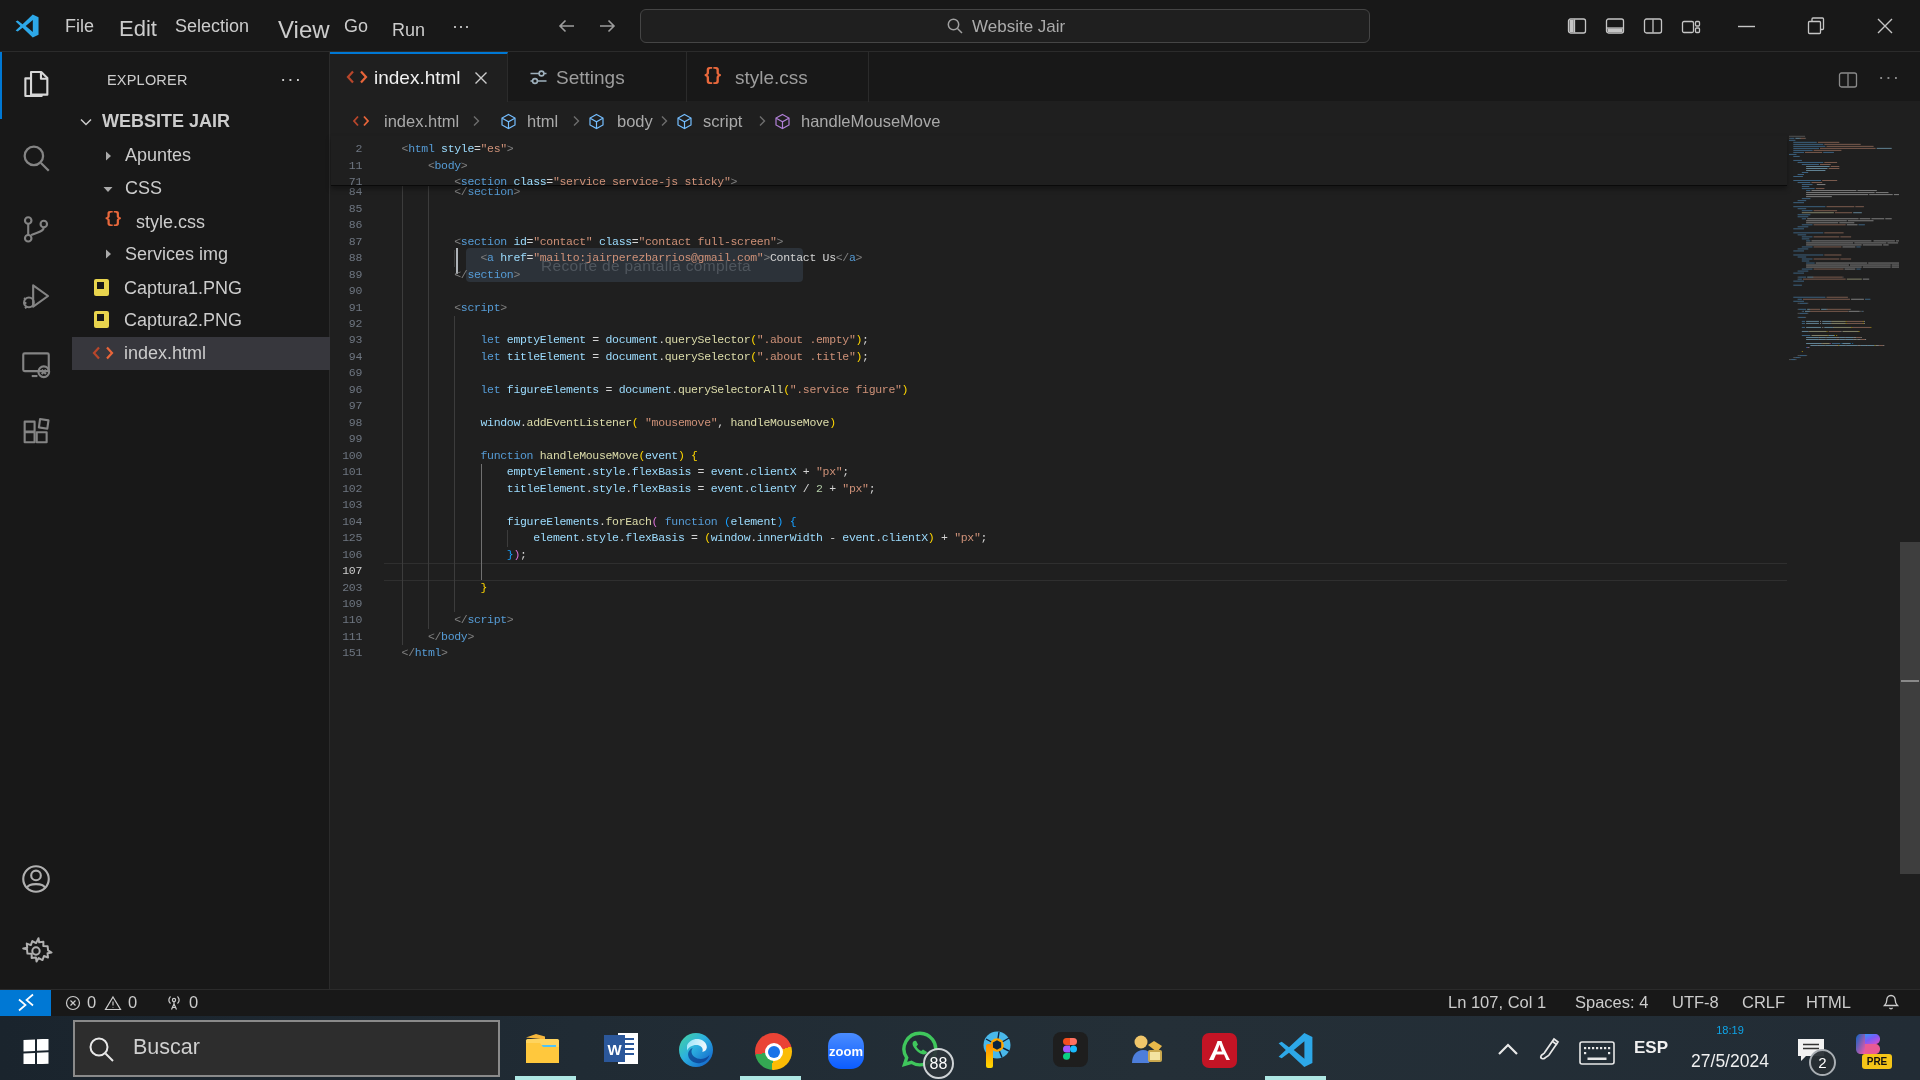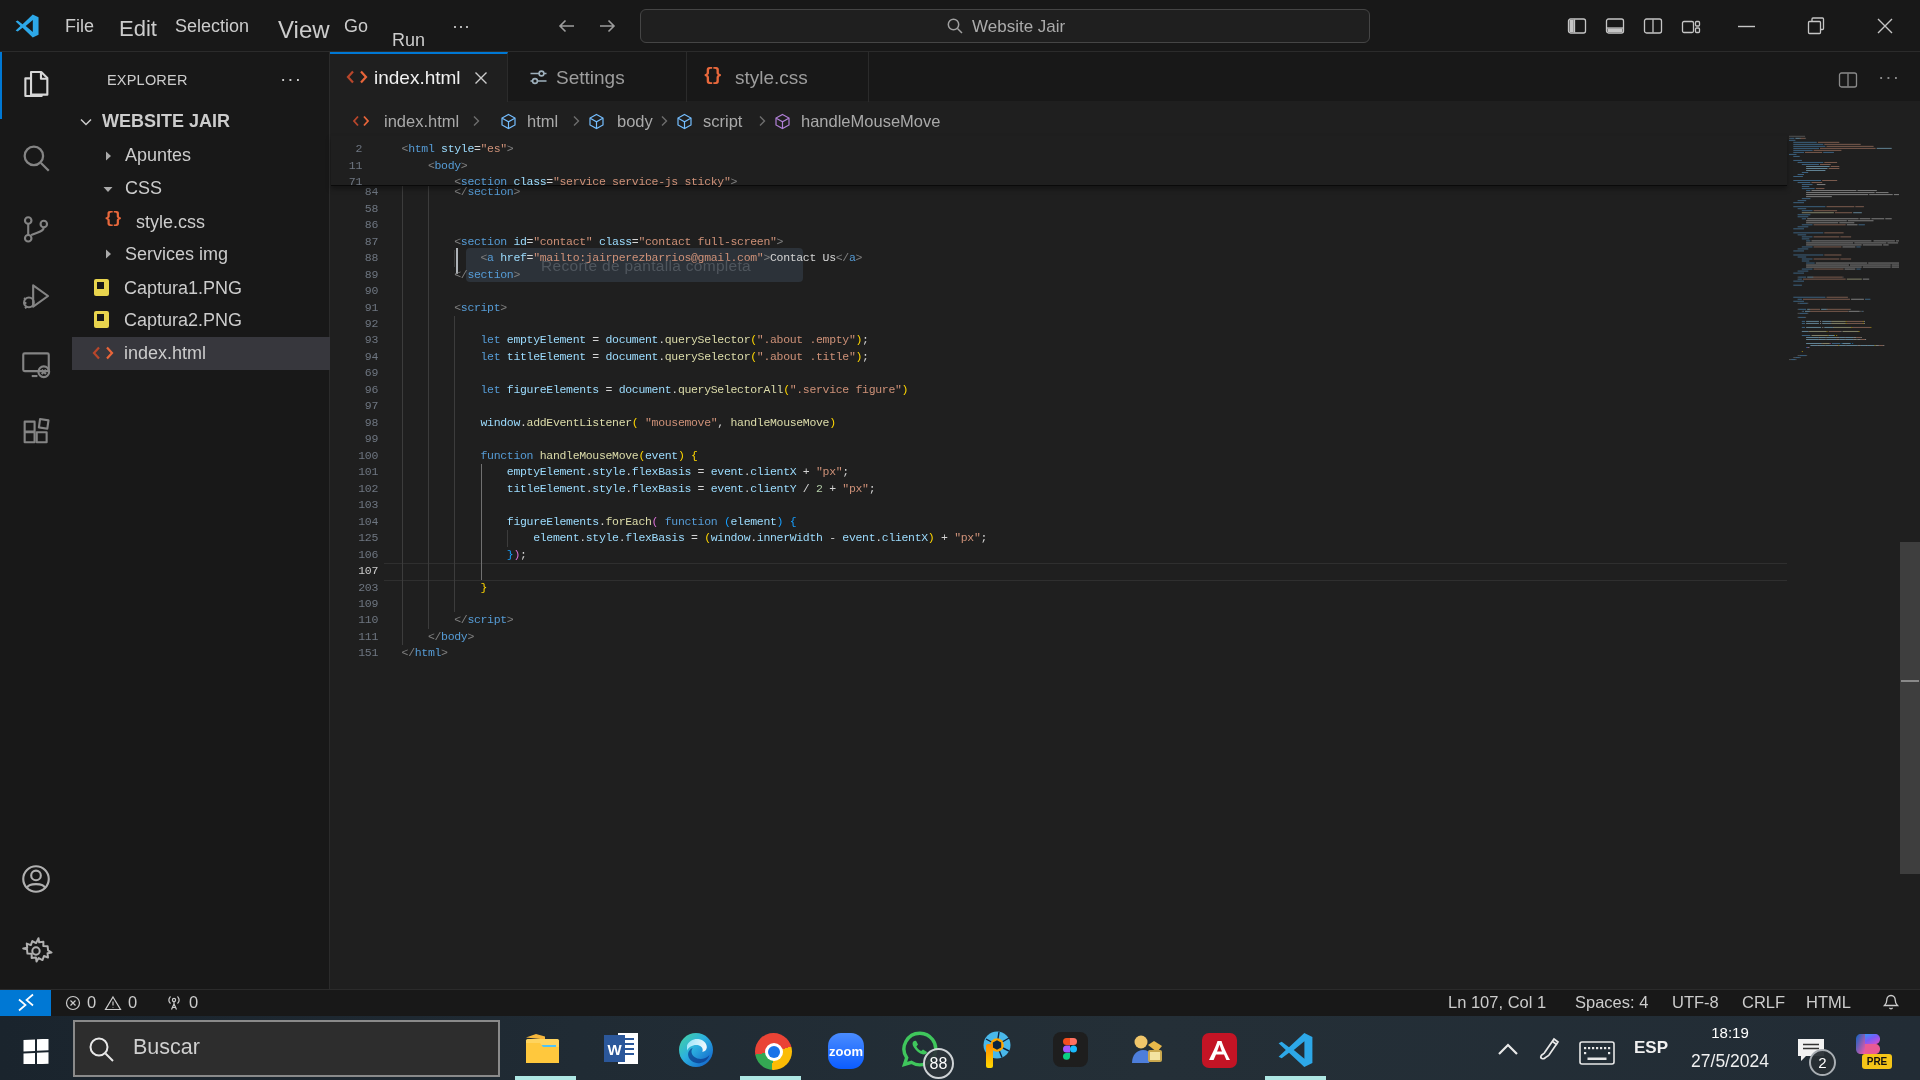--- a/index.html
+++ b/index.html
@@ -1,30 +1,30 @@
 <!DOCTYPE html>
 <html><head><meta charset="utf-8"><style>
 *{margin:0;padding:0;box-sizing:border-box}
 html,body{width:1920px;height:1080px;overflow:hidden;background:#1f1f1f}
 body{font-family:"Liberation Sans",sans-serif;position:relative}
 .cl{position:absolute;white-space:pre;font-family:"Liberation Mono",monospace;font-size:11.5px;line-height:16.47px;letter-spacing:-0.323px;height:16.47px}
-.gn{position:absolute;left:348px;width:30px;text-align:right;font-family:"Liberation Mono",monospace;font-size:11.5px;line-height:16.47px;letter-spacing:-0.323px}
+.gn{position:absolute;left:332px;width:30px;text-align:right;font-family:"Liberation Mono",monospace;font-size:11.5px;line-height:16.47px;letter-spacing:-0.323px}
 .abs{position:absolute}
 </style></head><body>
 
 <div class="abs" style="left:0;top:0;width:1920px;height:52px;background:#181818;border-bottom:1px solid #2b2b2b"></div>
 <svg style="position:absolute;left:13px;top:14px;" width="28" height="24" viewBox="0 0 27 26" fill="none">
     <path d="M19.7 0.6 L8.7 11.0 L3.4 7.0 L1.2 8.1 L6.4 13.0 L1.2 17.9 L3.4 19.0 L8.7 15.0 L19.7 25.4 L26 22.4 L26 3.6 Z M19.8 6.6 L19.8 19.4 L12.1 13.0 Z" fill="#2da8e8"></path>
   </svg>
 <div class="abs" style="left:65px;top:16px;font-size:18px;color:#cccccc">File</div>
 <div class="abs" style="left:119px;top:16px;font-size:22px;color:#cccccc">Edit</div>
 <div class="abs" style="left:175px;top:16px;font-size:18px;color:#cccccc">Selection</div>
 <div class="abs" style="left:278px;top:16px;font-size:24px;color:#cccccc">View</div>
 <div class="abs" style="left:344px;top:16px;font-size:18px;color:#cccccc">Go</div>
-<div class="abs" style="left:392px;top:30px;font-size:18px;color:#cccccc">Run</div>
+<div class="abs" style="left:392px;top:20px;font-size:18px;color:#cccccc">Run</div>
 <div class="abs" style="left:452px;top:16px;font-size:18px;color:#cccccc">···</div>
 <svg style="position:absolute;left:556px;top:16px;" width="22" height="20" viewBox="0 0 22 20" fill="none">
     <g stroke="#9d9d9d" stroke-width="1.6">
       <path d="M4 10h14M9.5 4.5 4 10l5.5 5.5"></path>
     </g>
   </svg>
 <svg style="position:absolute;left:596px;top:16px;" width="22" height="20" viewBox="0 0 22 20" fill="none">
     <g stroke="#9d9d9d" stroke-width="1.6">
       <path d="M4 10h14M12.5 4.5 18 10l-5.5 5.5"></path>
     </g>
@@ -345,21 +345,21 @@
 <div class="cl" style="left:401.6px;top:464.25px"><span style="color:#d4d4d4">                </span><span style="color:#9CDCFE">emptyElement</span><span style="color:#d4d4d4">.</span><span style="color:#9CDCFE">style</span><span style="color:#d4d4d4">.</span><span style="color:#9CDCFE">flexBasis</span><span style="color:#d4d4d4"> = </span><span style="color:#9CDCFE">event</span><span style="color:#d4d4d4">.</span><span style="color:#9CDCFE">clientX</span><span style="color:#d4d4d4"> + </span><span style="color:#CE9178">"px"</span><span style="color:#d4d4d4">;</span></div>
 <div class="cl" style="left:401.6px;top:480.72px"><span style="color:#d4d4d4">                </span><span style="color:#9CDCFE">titleElement</span><span style="color:#d4d4d4">.</span><span style="color:#9CDCFE">style</span><span style="color:#d4d4d4">.</span><span style="color:#9CDCFE">flexBasis</span><span style="color:#d4d4d4"> = </span><span style="color:#9CDCFE">event</span><span style="color:#d4d4d4">.</span><span style="color:#9CDCFE">clientY</span><span style="color:#d4d4d4"> / </span><span style="color:#B5CEA8">2</span><span style="color:#d4d4d4"> + </span><span style="color:#CE9178">"px"</span><span style="color:#d4d4d4">;</span></div>
 <div class="cl" style="left:401.6px;top:513.66px"><span style="color:#d4d4d4">                </span><span style="color:#9CDCFE">figureElements</span><span style="color:#d4d4d4">.</span><span style="color:#DCDCAA">forEach</span><span style="color:#DA70D6">(</span><span style="color:#d4d4d4"> </span><span style="color:#569CD6">function</span><span style="color:#d4d4d4"> </span><span style="color:#179FFF">(</span><span style="color:#9CDCFE">element</span><span style="color:#179FFF">)</span><span style="color:#d4d4d4"> </span><span style="color:#179FFF">{</span></div>
 <div class="cl" style="left:401.6px;top:530.13px"><span style="color:#d4d4d4">                    </span><span style="color:#9CDCFE">element</span><span style="color:#d4d4d4">.</span><span style="color:#9CDCFE">style</span><span style="color:#d4d4d4">.</span><span style="color:#9CDCFE">flexBasis</span><span style="color:#d4d4d4"> = </span><span style="color:#FFD700">(</span><span style="color:#9CDCFE">window</span><span style="color:#d4d4d4">.</span><span style="color:#9CDCFE">innerWidth</span><span style="color:#d4d4d4"> - </span><span style="color:#9CDCFE">event</span><span style="color:#d4d4d4">.</span><span style="color:#9CDCFE">clientX</span><span style="color:#FFD700">)</span><span style="color:#d4d4d4"> + </span><span style="color:#CE9178">"px"</span><span style="color:#d4d4d4">;</span></div>
 <div class="cl" style="left:401.6px;top:546.60px"><span style="color:#d4d4d4">                </span><span style="color:#179FFF">}</span><span style="color:#DA70D6">)</span><span style="color:#d4d4d4">;</span></div>
 <div class="cl" style="left:401.6px;top:579.54px"><span style="color:#d4d4d4">            </span><span style="color:#FFD700">}</span></div>
 <div class="cl" style="left:401.6px;top:612.48px"><span style="color:#d4d4d4">        </span><span style="color:#808080">&lt;/</span><span style="color:#569CD6">script</span><span style="color:#808080">&gt;</span></div>
 <div class="cl" style="left:401.6px;top:628.95px"><span style="color:#d4d4d4">    </span><span style="color:#808080">&lt;/</span><span style="color:#569CD6">body</span><span style="color:#808080">&gt;</span></div>
 <div class="cl" style="left:401.6px;top:645.42px"><span style="color:#808080">&lt;/</span><span style="color:#569CD6">html</span><span style="color:#808080">&gt;</span></div>
 <div class="gn" style="top:184.26px;color:#6e7681;">84</div>
-<div class="gn" style="top:200.73px;color:#6e7681;">58</div>
+<div class="gn" style="top:200.73px;color:#6e7681;">85</div>
 <div class="gn" style="top:217.20px;color:#6e7681;">86</div>
 <div class="gn" style="top:233.67px;color:#6e7681;">87</div>
 <div class="gn" style="top:250.14px;color:#6e7681;">88</div>
 <div class="gn" style="top:266.61px;color:#6e7681;">89</div>
 <div class="gn" style="top:283.08px;color:#6e7681;">90</div>
 <div class="gn" style="top:299.55px;color:#6e7681;">91</div>
 <div class="gn" style="top:316.02px;color:#6e7681;">92</div>
 <div class="gn" style="top:332.49px;color:#6e7681;">93</div>
 <div class="gn" style="top:348.96px;color:#6e7681;">94</div>
 <div class="gn" style="top:365.43px;color:#6e7681;">69</div>
@@ -834,21 +834,21 @@
       <rect x="17" y="6" width="2.2" height="2.2"></rect>
       <rect x="21" y="6" width="2.2" height="2.2"></rect>
       <rect x="25" y="6" width="2.2" height="2.2"></rect>
       <rect x="29" y="6" width="2.2" height="2.2"></rect>
       <rect x="5" y="11" width="2.2" height="2.2"></rect>
       <rect x="29" y="11" width="2.2" height="2.2"></rect>
       <rect x="8.5" y="16.5" width="19" height="2.5"></rect>
     </g>
   </svg>
 <div class="abs" style="left:1634px;top:1038px;font-size:17px;font-weight:bold;color:#f0f0f0">ESP</div>
-<div class="abs" style="left:1690px;top:1024px;width:80px;text-align:center;font-size:15px;color:#ffffff">18:19</div>
+<div class="abs" style="left:1690px;top:1024px;width:80px;text-align:center;font-size:11px;color:#0ea5e9">18:19</div>
 <div class="abs" style="left:1678px;top:1051px;width:104px;text-align:center;font-size:17.5px;color:#f0f0f0">27/5/2024</div>
 <svg style="position:absolute;left:1797px;top:1038px;" width="28" height="24" viewBox="0 0 28 24" fill="none">
     <path d="M1 1h26v17H9l-5 5v-5H1z" fill="#f2f2f2"></path>
     <g stroke="#333" stroke-width="1.6">
       <path d="M6 6.5h16M6 10.5h16"></path>
     </g>
   </svg>
 <div class="abs" style="left:1809px;top:1049px;width:27px;height:27px;border-radius:50%;background:rgba(40,46,52,.95);border:2px solid #a9aeb3;display:flex;align-items:center;justify-content:center;color:#fff;font-size:15px">2</div>
 <svg style="position:absolute;left:1851px;top:1032px;" width="38" height="30" viewBox="0 0 38 30" fill="none">
     <defs>

